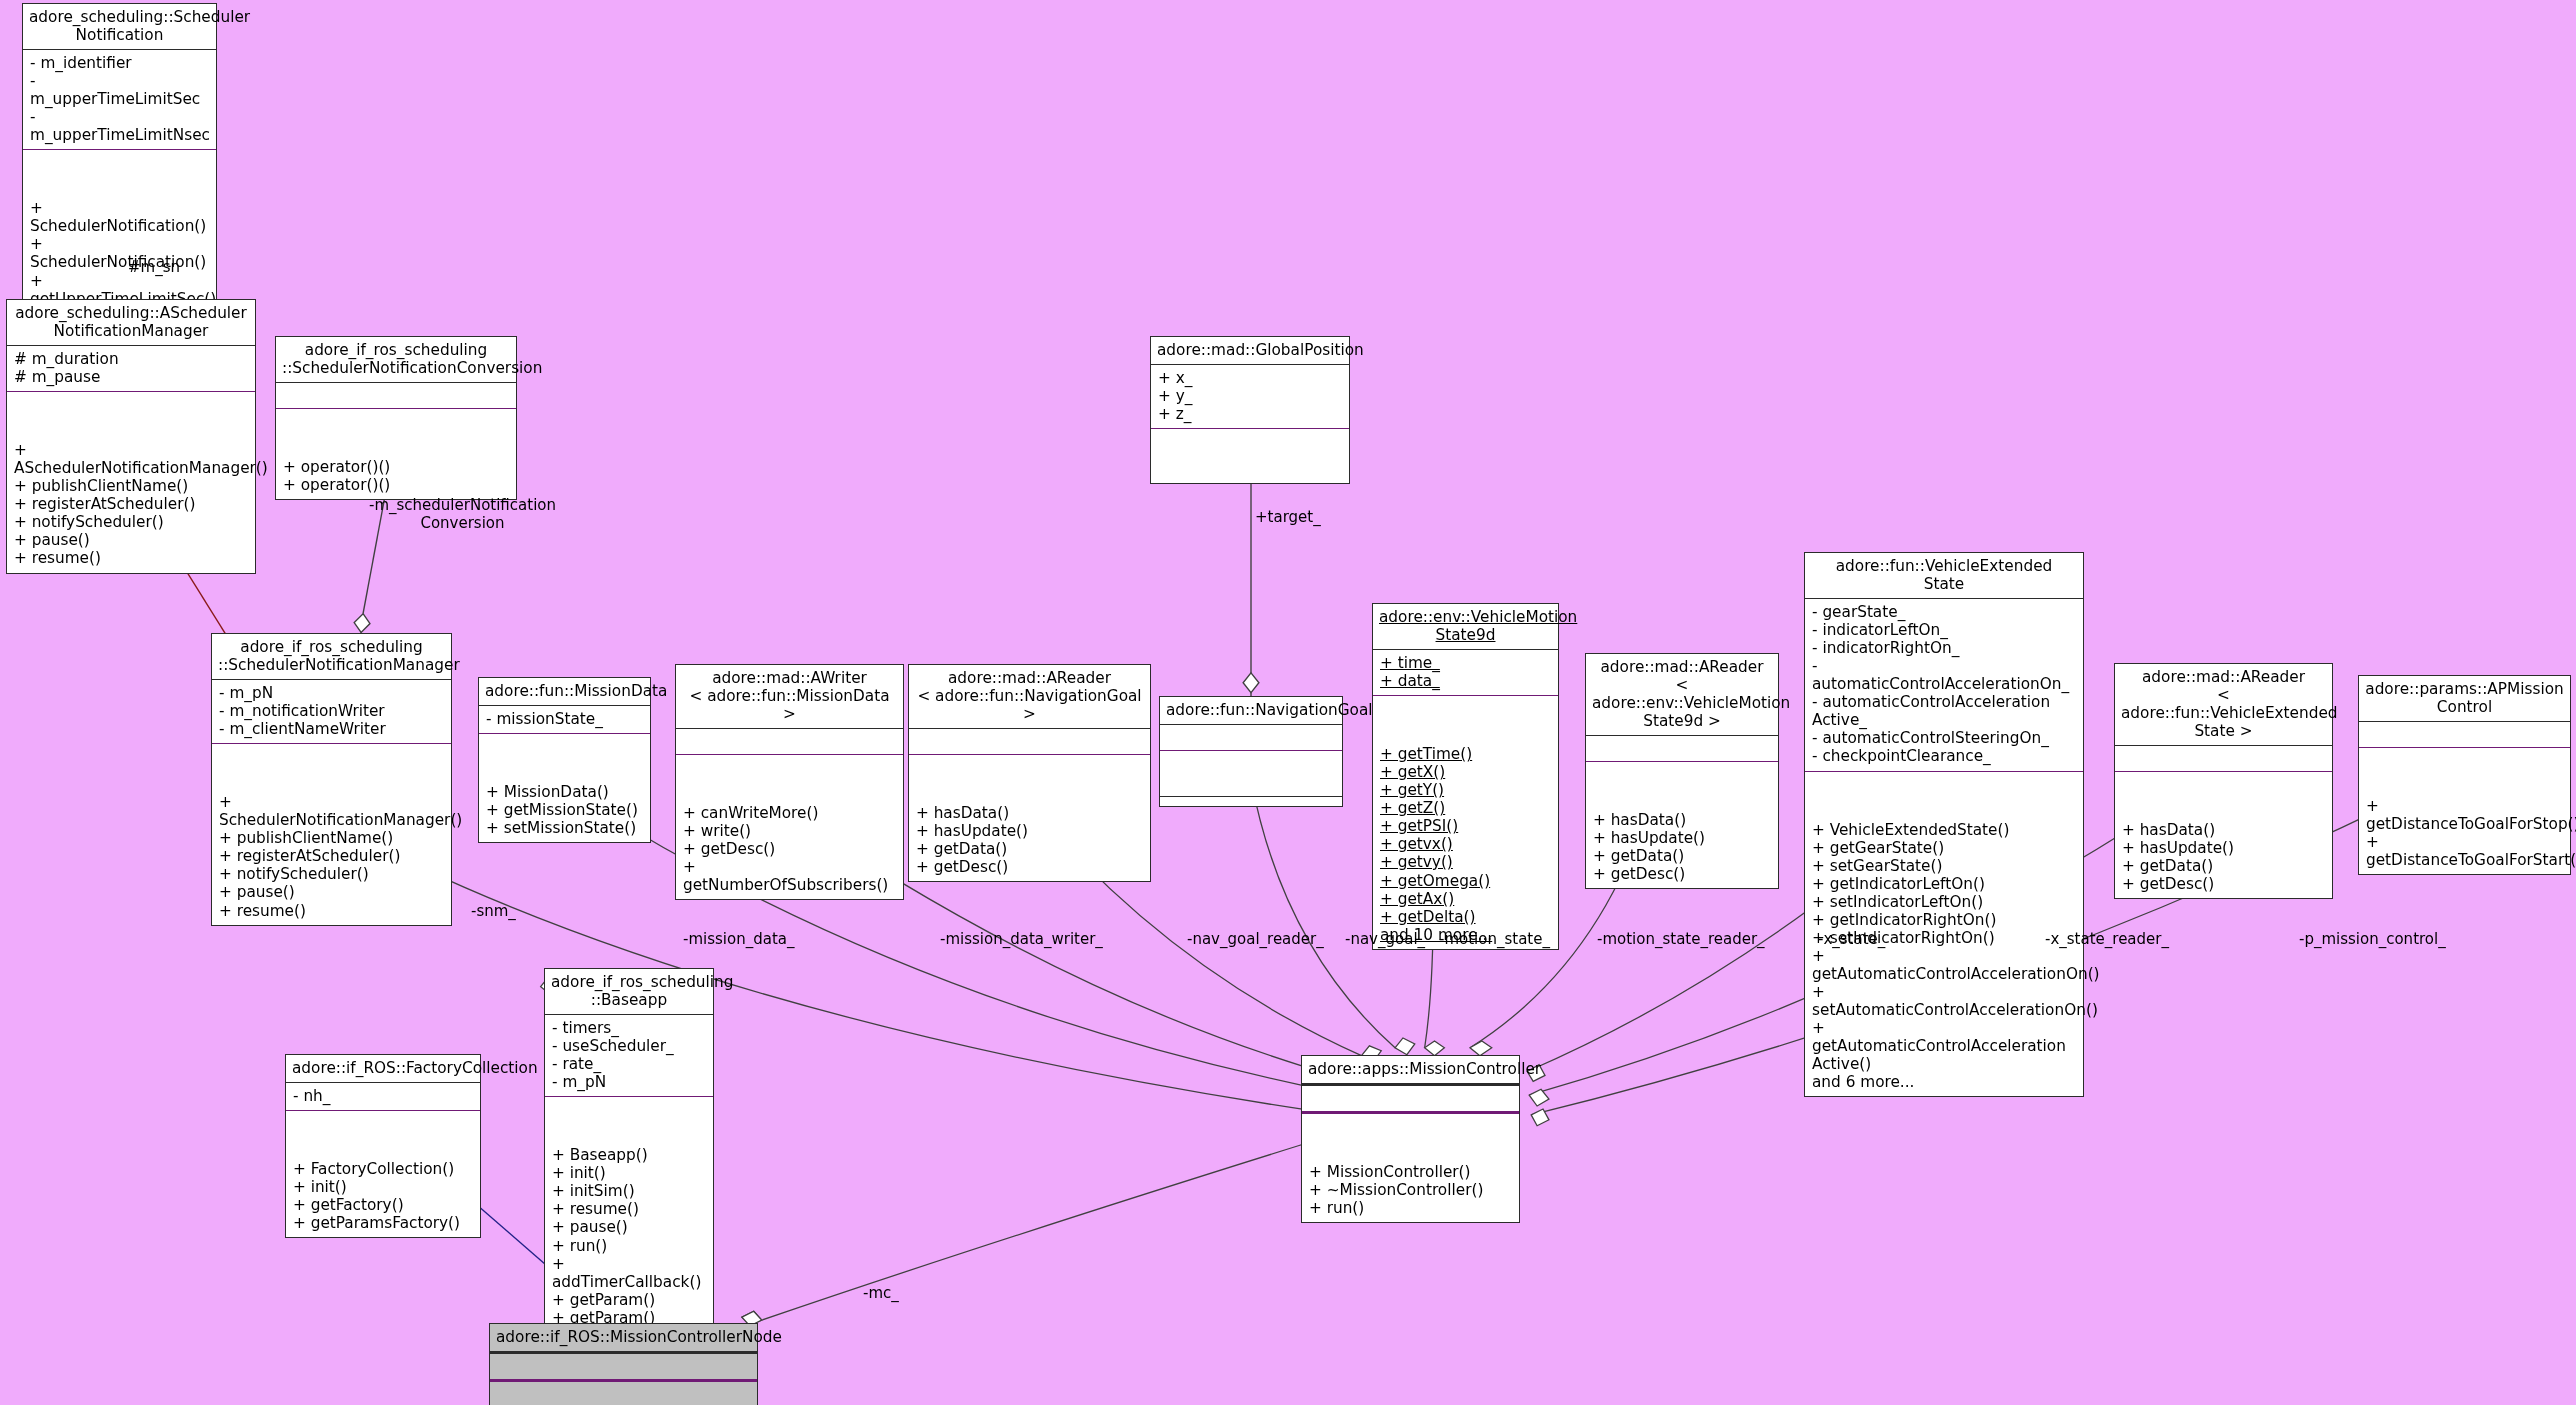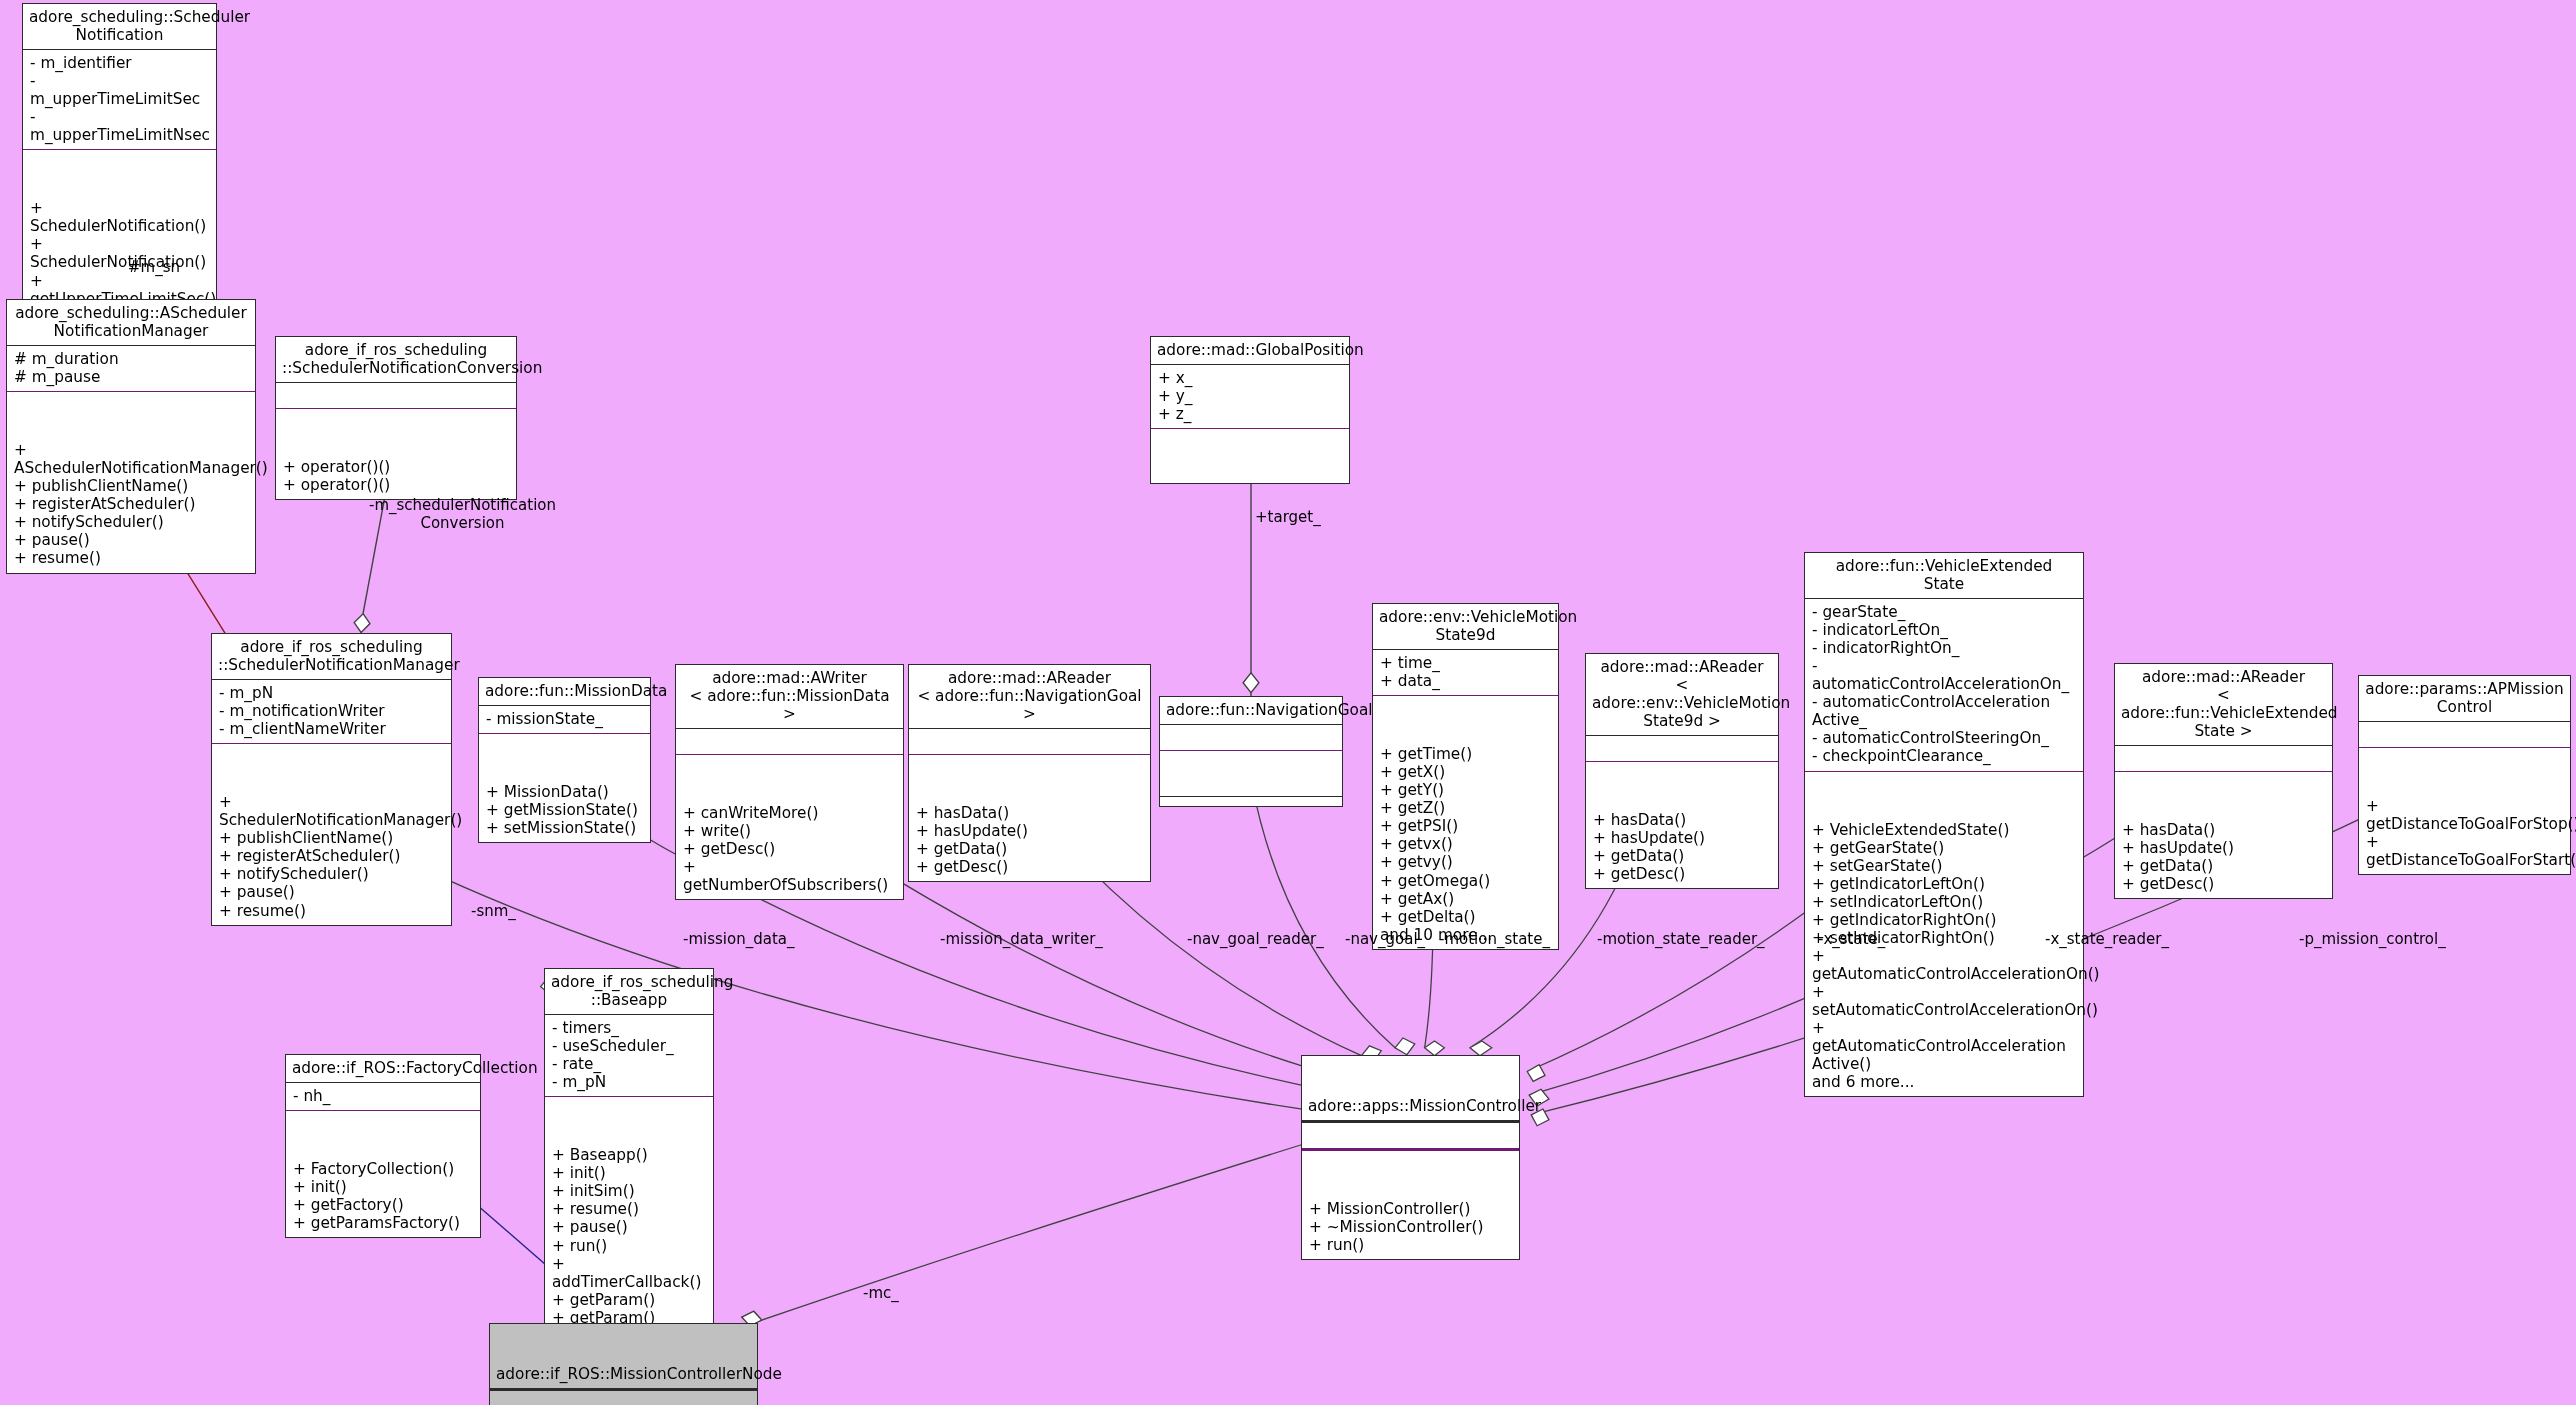--- a/index.html
+++ b/index.html
@@ -30,21 +30,21 @@
     line-height:1.18;
   }
   .node.shaded{ background:#c0c0c0; }
   .node .title{
     text-align:center;
     padding:4px 6px 5px 6px;
     border-bottom:1px solid #2b2b2b;
     white-space:pre-line;
     font-size:15.3px;
   }
-  .node .title.thick{ border-bottom-width:3px;margin-top:37px; }
+  .node .title.thick{ border-bottom-width:3px; }
   .node .attrs, .node .ops{
     padding:4px 6px 5px 7px;
     white-space:pre-line;
   }
   .node .attrs{ border-bottom:1px solid #701a75; }
   .node .attrs.thick{ border-bottom-width:3px; }
   .node .attrs.empty{ min-height:17px; padding:4px 6px; }
   .node .ops{ border-bottom:none;margin-top:45px; }
   .edge-label{
     position:absolute;
@@ -244,21 +244,21 @@
 + z_</div>
     <div class="ops empty"></div>
   </div>
 
   <div class="node" style="left:1159px;top:696px;width:184px;">
     <div class="title">adore::fun::NavigationGoal</div>
     <div class="attrs empty"></div>
     <div class="ops empty" style="border-top:1px solid #2b2b2b;"></div>
   </div>
 
-  <div class="node" style="left:1372px;top:603px;width:187px;">
+  <div class="node" style="left:1372px;top:603px;width:187px;text-decoration:underline;">
     <div class="title">adore::env::VehicleMotion
 State9d</div>
     <div class="attrs">+ time_
 + data_</div>
     <div class="ops">+ getTime()
 + getX()
 + getY()
 + getZ()
 + getPSI()
 + getvx()

